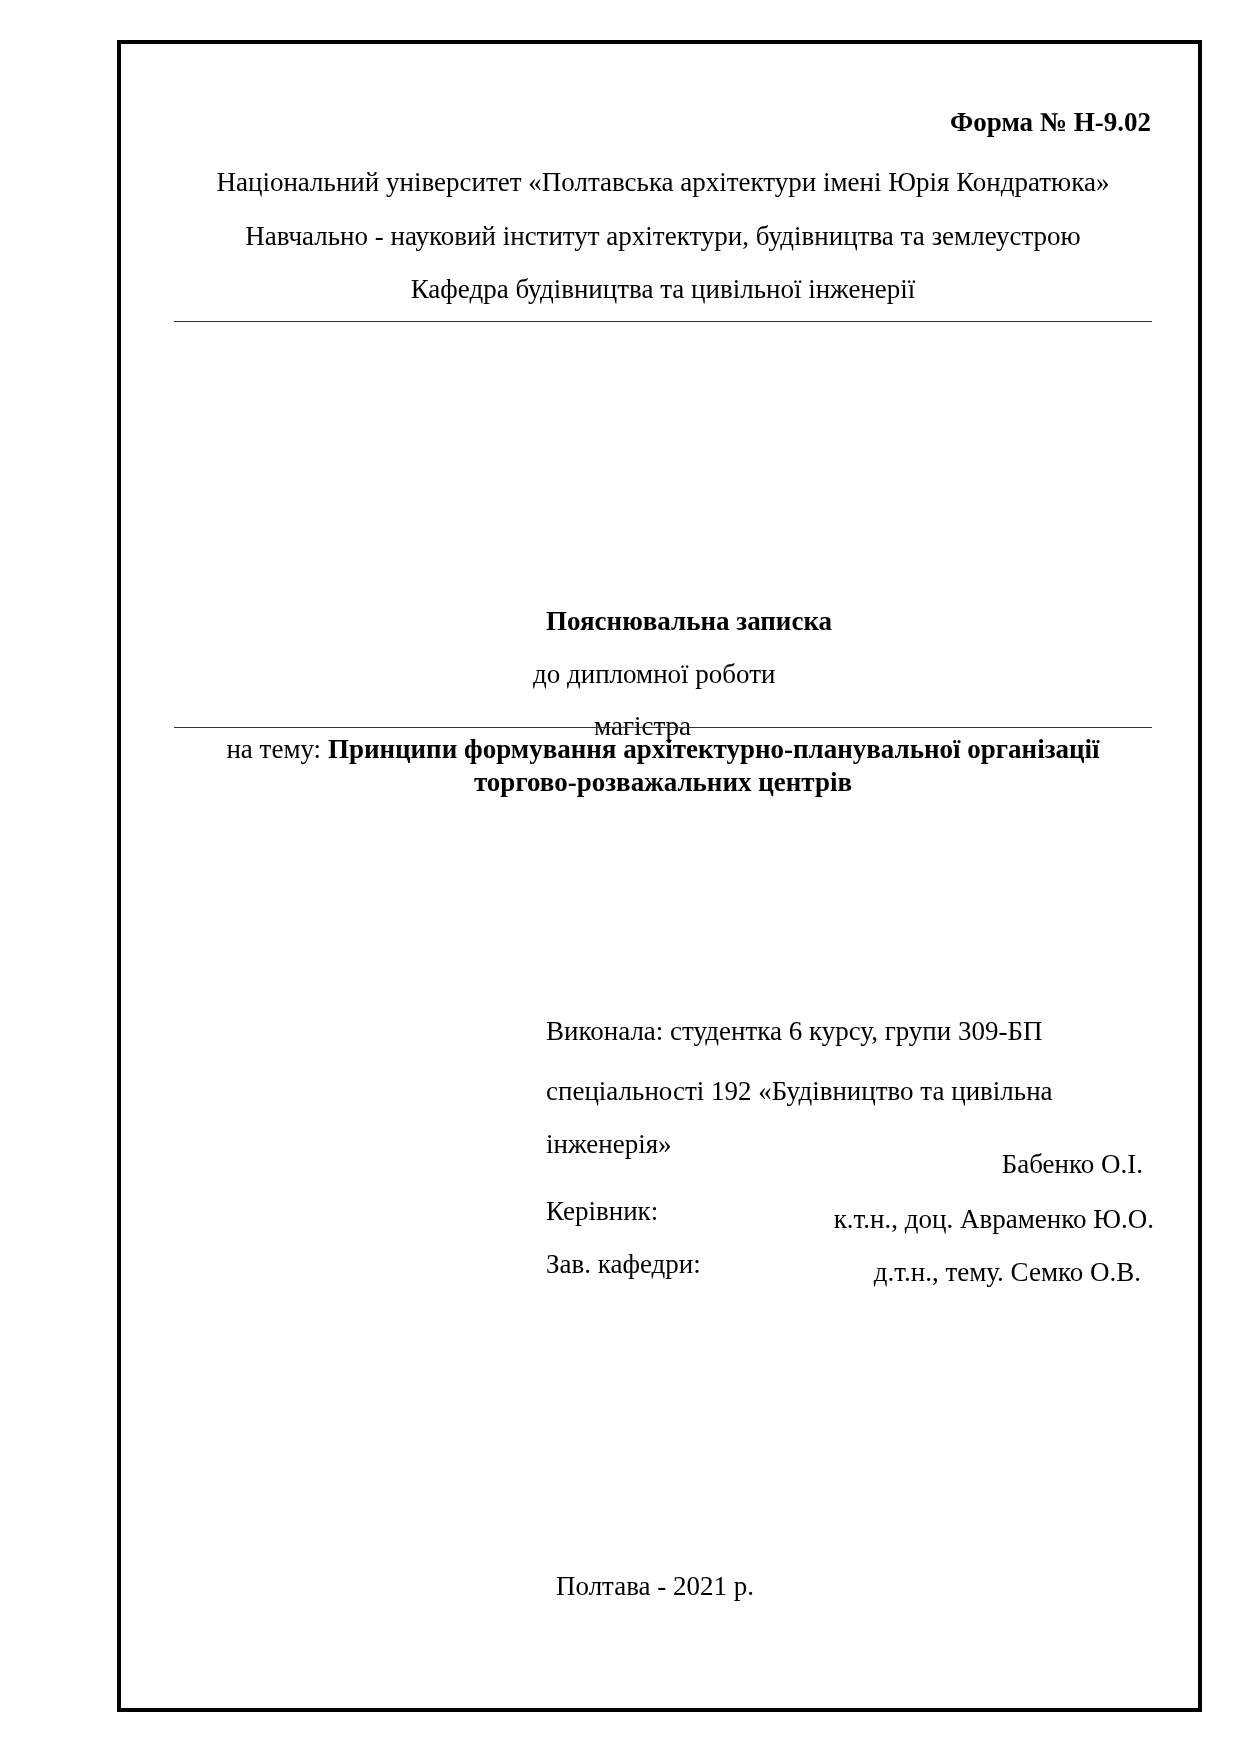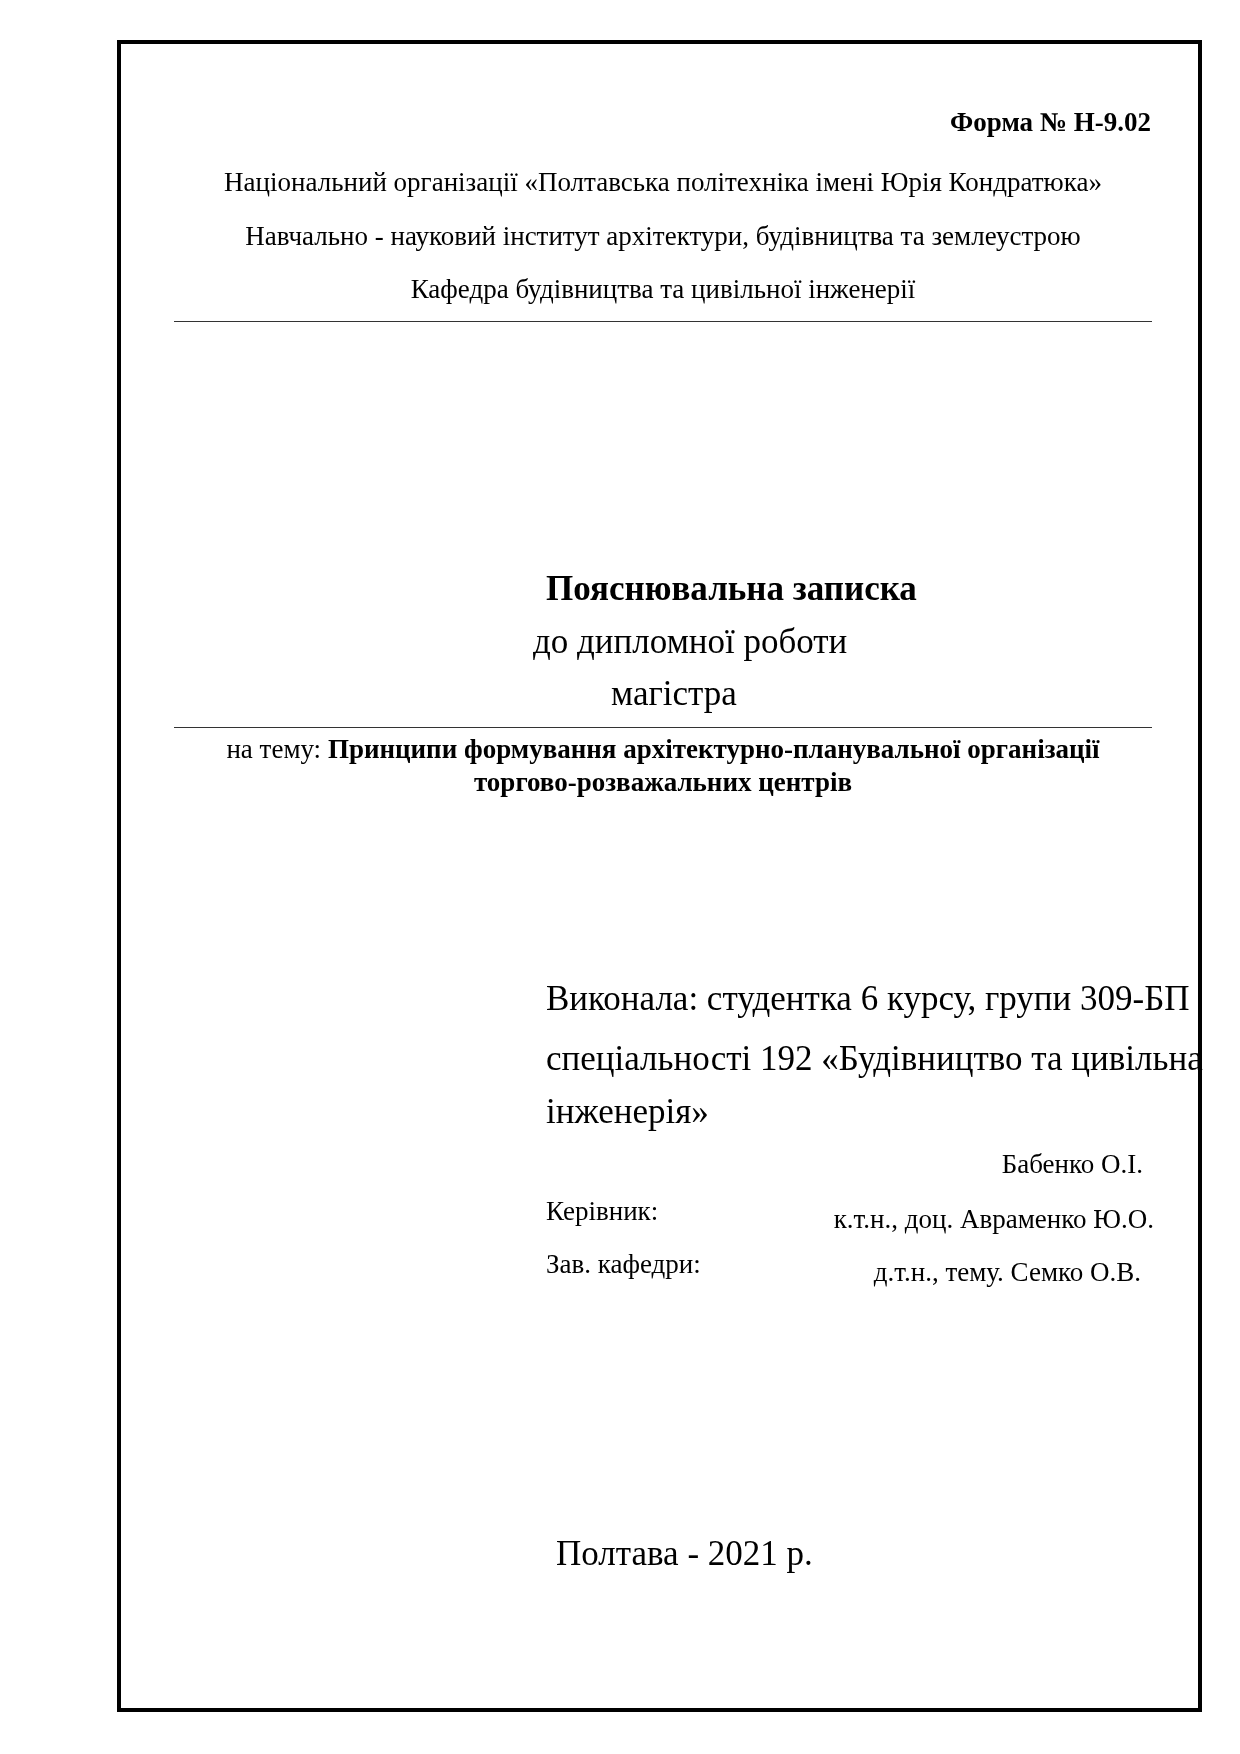--- a/index.html
+++ b/index.html
@@ -19,23 +19,24 @@
       position: absolute;
       left: 117px;
       top: 40px;
       width: 1077px;
       height: 1664px;
       border: 4px solid #000000;
       box-sizing: content-box;
     }
     .txt {
       position: absolute;
-      font-size: 35px;
+      font-size: 27px;
       line-height: 32px;
       white-space: nowrap;
+      margin-top: 32px;
     }
     .bold { font-weight: bold; }
     .center-block {
       position: absolute;
       left: 174px;
       width: 978px;
       text-align: center;
       font-size: 27px;
       line-height: 32px;
       white-space: nowrap;
@@ -66,29 +67,29 @@
     .sig-row .label { position: absolute; left: 0; top: 0; }
     .sig-row .value { position: absolute; right: 0; top: 8px; }
   </style>
 </head>
 <body>
 
 <div class="page-frame"></div>
 
 <div class="right-end bold" style="top:106px;">Форма № Н-9.02</div>
 
-<div class="center-block" style="top:166px;">Національний організації «Полтавська політехніка імені Юрія Кондратюка»</div>
+<div class="center-block" style="top:166px;">Національний університет «Полтавська архітектури імені Юрія Кондратюка»</div>
 <div class="center-block" style="top:220px;">Навчально - науковий інститут архітектури, будівництва та землеустрою</div>
 <div class="center-block" style="top:273px;">Кафедра будівництва та цивільної інженерії</div>
 
 <div class="rule" style="top:321px;"></div>
 
 <div class="txt bold" style="left:546px; top:573px;">Пояснювальна записка</div>
 <div class="txt" style="left:533px; top:626px;text-align:right;">до дипломної роботи</div>
-<div class="txt" style="left:611px; top:678px;">магістра</div>
+<div class="txt" style="left:594px; top:678px;">магістра</div>
 
 <div class="rule" style="top:727px;"></div>
 
 <div class="center-block" style="top:733px;">
   <span>на тему: </span><span class="bold">Принципи формування архітектурно-планувальної організації</span>
 </div>
 <div class="center-block bold" style="top:766px;">торгово-розважальних центрів</div>
 
 <div class="txt" style="left:546px; top:983px;">Виконала: студентка 6 курсу, групи 309-БП</div>
 <div class="txt" style="left:546px; top:1043px;">спеціальності 192 «Будівництво та цивільна</div>

